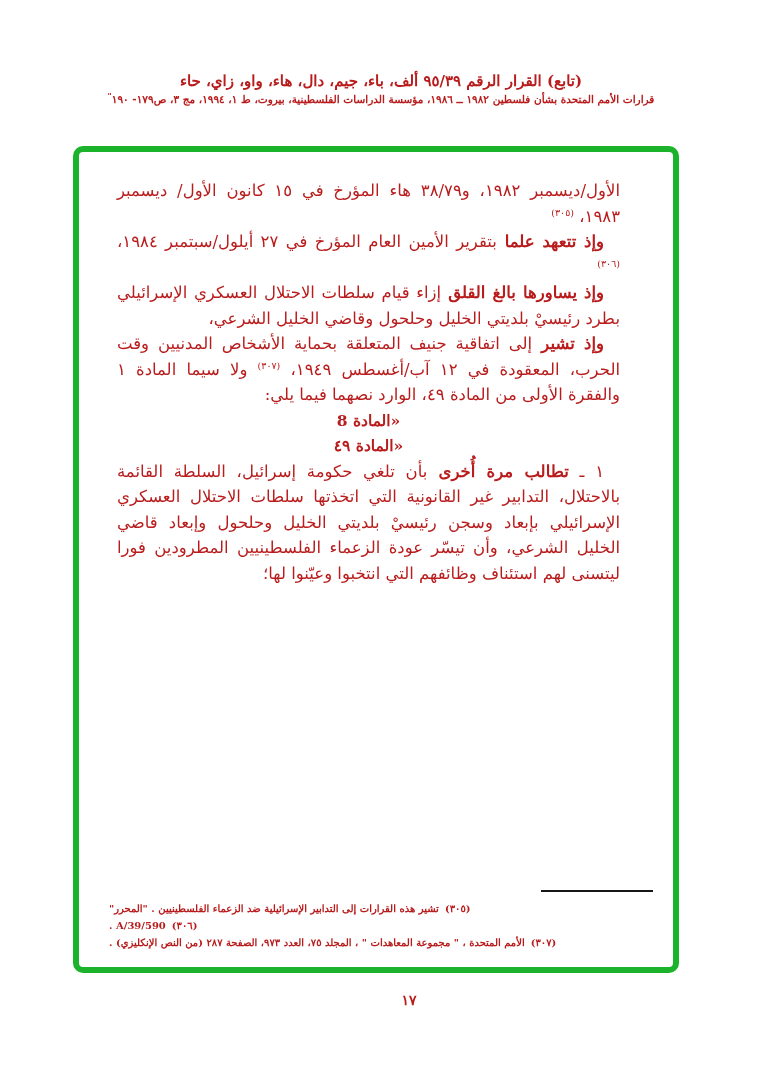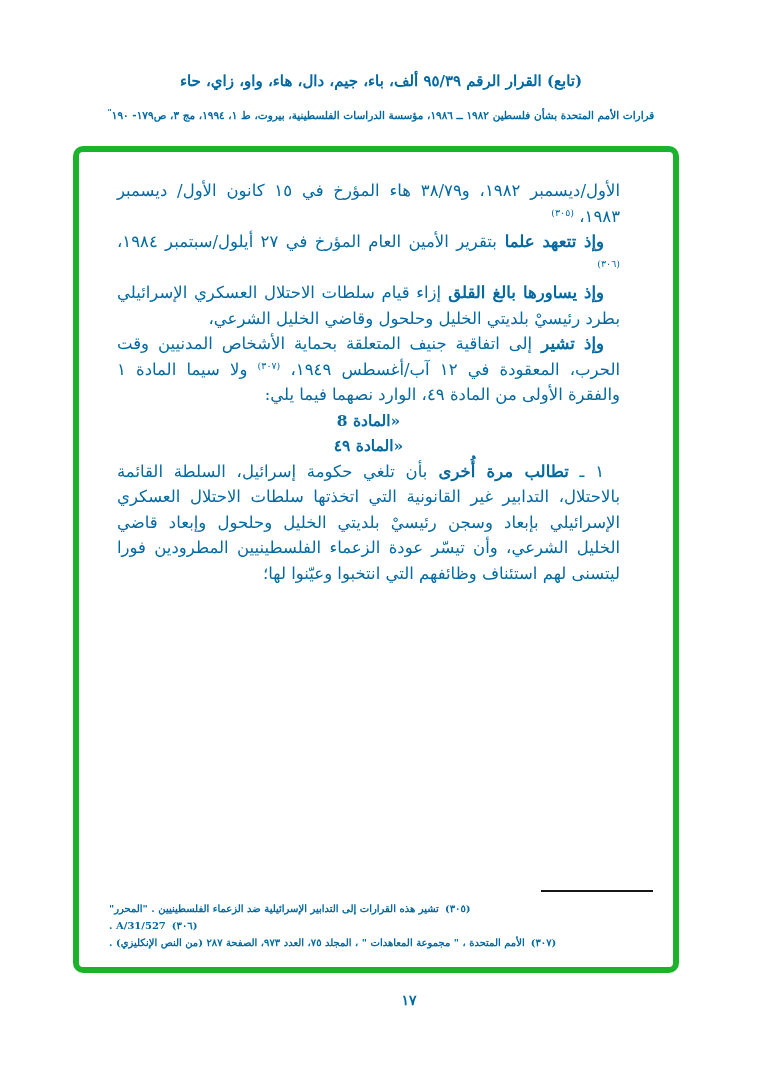--- a/index.html
+++ b/index.html
@@ -7,21 +7,21 @@
   .page {
     position:relative;
     width:762px; height:1081px;
     background:#ffffff;
     color:#111111;
     font-family:"DejaVu Serif","Liberation Serif",serif;
     overflow:hidden;
   }
   .header { position:absolute; top:72px; left:0; width:100%; text-align:center; direction:rtl; }
   .header-title { font-size:15px; font-weight:bold; letter-spacing:0; }
-  .header-source { margin-top:16px; font-size:10.5px; font-weight:bold; white-space:nowrap; }
+  .header-source { margin-top:0; font-size:10.5px; font-weight:bold; white-space:nowrap; }
   .header-source sup { font-size:8px; }
 
   .frame {
     position:absolute;
     left:73px; top:146px;
     width:606px; height:827px;
     border:6px solid #1bb32b;
     border-radius:10px;
     background:#ffffff;
   }
@@ -66,21 +66,21 @@
     text-align:center;
     font-weight:bold;
     font-size:14px;
     direction:rtl;
     margin-left:28px;
   }
 </style>
 </head>
 <body>
 
-<div class="page" style="background: rgb(255, 255, 255); color: #0369a1;">
+<div class="page" style="background: rgb(255, 255, 255); color: #b91c1c;">
 
   <div class="header">
     <div class="header-title">(تابع) القرار الرقم ٩٥/٣٩ ألف، باء، جيم، دال، هاء، واو، زاي، حاء</div>
     <div class="header-source"><span>قرارات الأمم المتحدة بشأن فلسطين ١٩٨٢ ــ ١٩٨٦، مؤسسة الدراسات الفلسطينية، بيروت، ط ١، ١٩٩٤، مج ٣، ص١٧٩- ١٩٠</span><sup>"</sup></div>
   </div>
 
   <div class="frame" style="border-color: rgb(27, 179, 43);">
     <div class="content">
 
       <p><span>الأول/ديسمبر ١٩٨٢، و٣٨/٧٩ هاء المؤرخ في ١٥ كانون الأول/ ديسمبر ١٩٨٣، </span><sup>(٣٠٥)</sup></p>
@@ -98,20 +98,20 @@
 
 
 
       <p class="indent"><span>١ ـ </span><span class="lead">تطالب مرة أُخرى </span><span>بأن تلغي حكومة إسرائيل، السلطة القائمة بالاحتلال، التدابير غير القانونية التي اتخذتها سلطات الاحتلال العسكري الإسرائيلي بإبعاد وسجن رئيسيْ بلديتي الخليل وحلحول وإبعاد قاضي الخليل الشرعي، وأن تيسّر عودة الزعماء الفلسطينيين المطرودين فورا ليتسنى لهم استئناف وظائفهم التي انتخبوا وعيّنوا لها؛</span></p>
 
     </div>
 
     <div class="footnotes">
       <div class="fn-sep"></div>
       <div class="fn"><span class="fn-num">(٣٠٥)</span><span>تشير هذه القرارات إلى التدابير الإسرائيلية ضد الزعماء الفلسطينيين . "المحرر"</span></div>
-      <div class="fn"><span class="fn-num">(٣٠٦)</span><span>A/31/527 .</span></div>
+      <div class="fn"><span class="fn-num">(٣٠٦)</span><span>A/39/590 .</span></div>
       <div class="fn"><span class="fn-num">(٣٠٧)</span><span>الأمم المتحدة ، " مجموعة المعاهدات " ، المجلد ٧٥، العدد ٩٧٣، الصفحة ٢٨٧ (من النص الإنكليزي) .</span></div>
     </div>
   </div>
 
   <div class="page-number">١٧</div>
 
 </div>
 
 </body></html>

